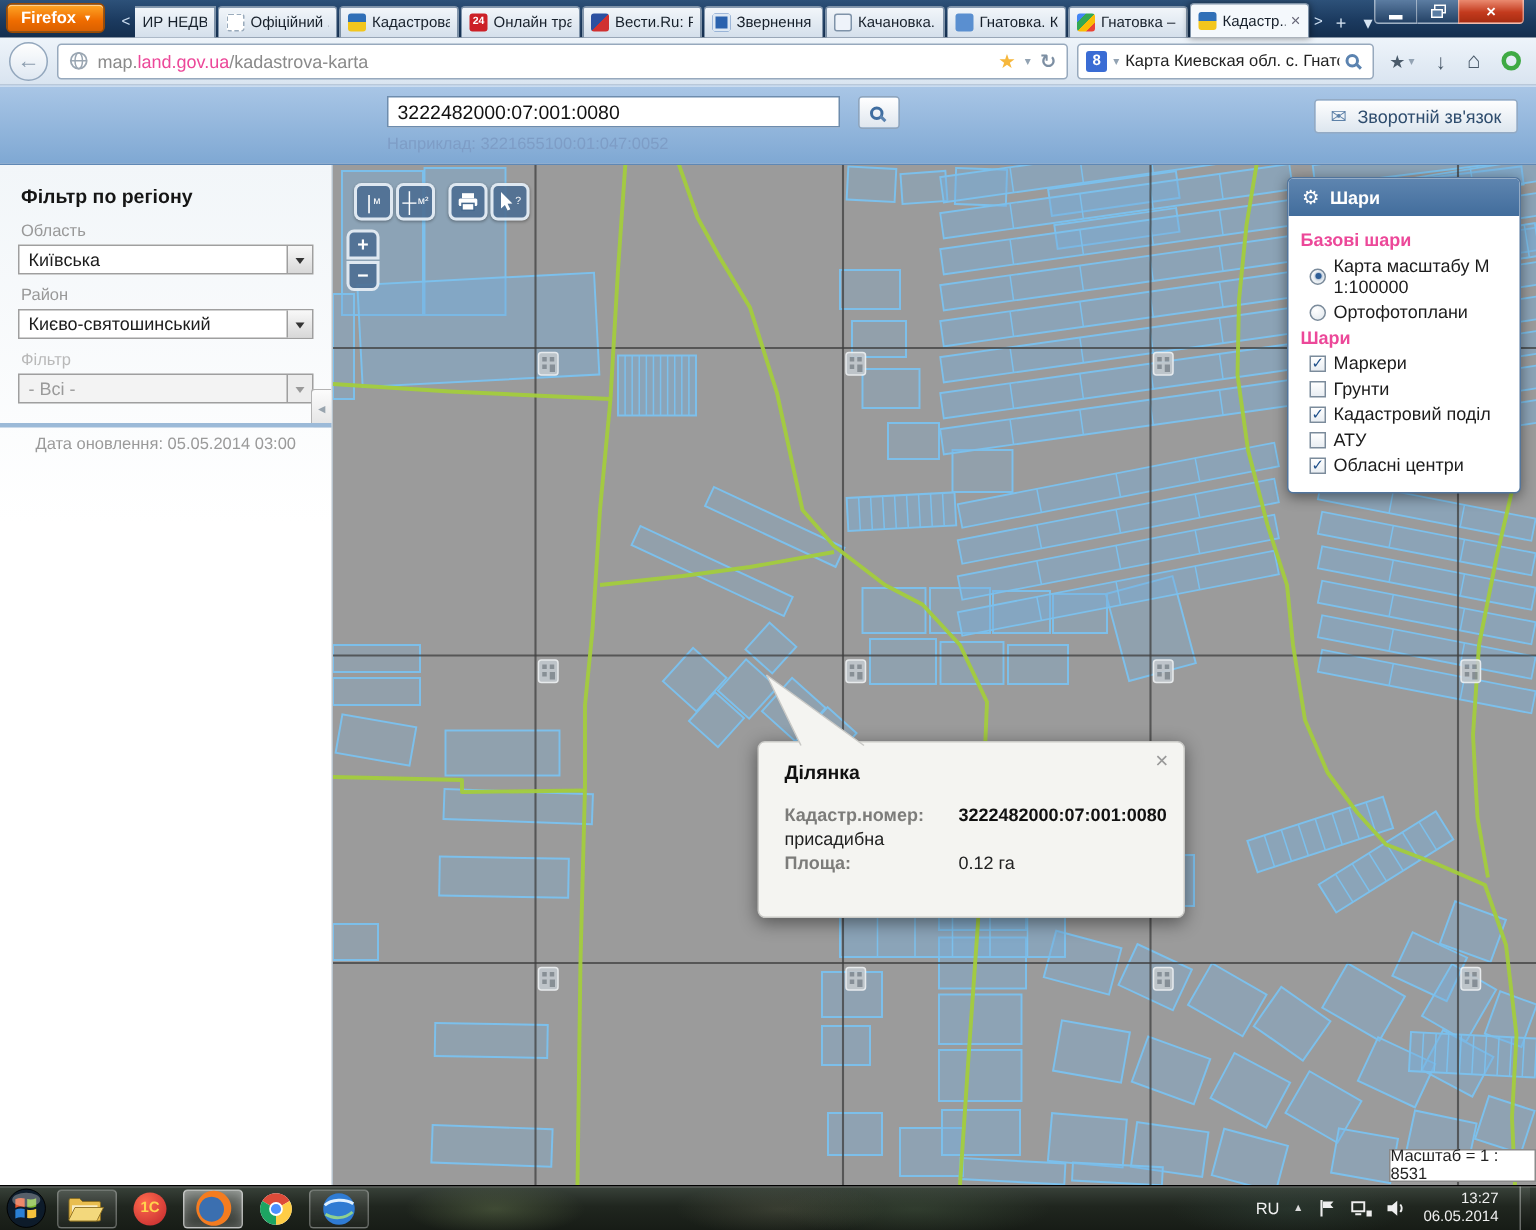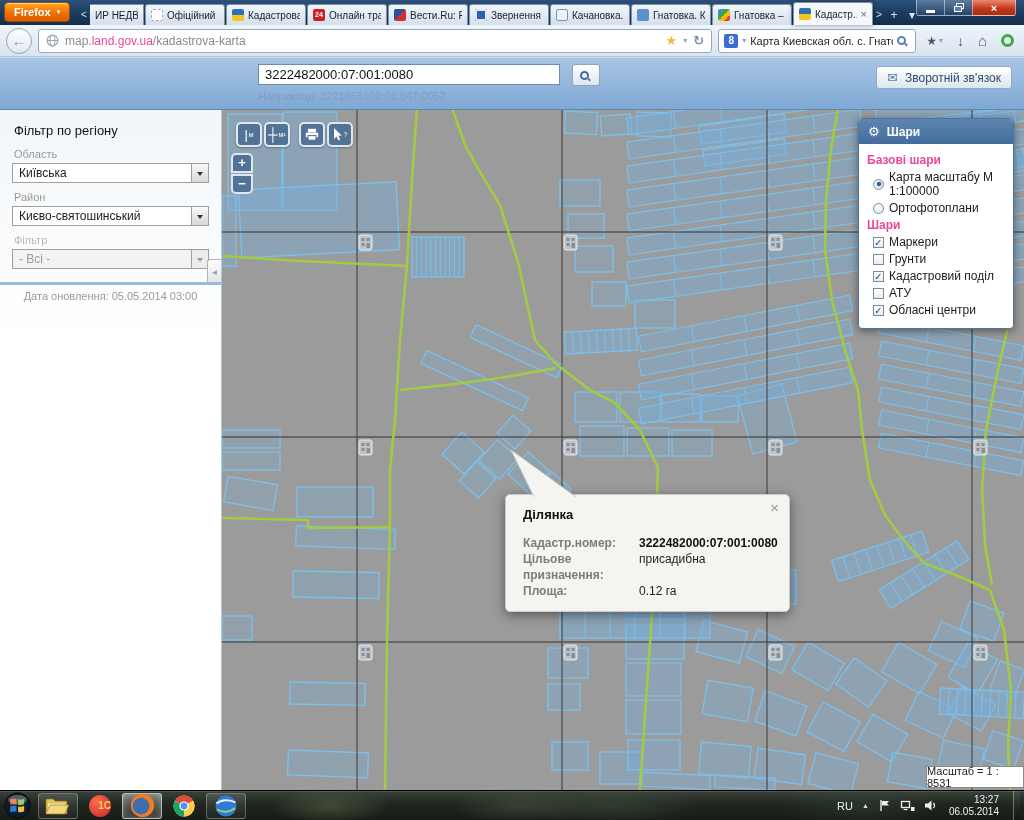--- a/index.html
+++ b/index.html
@@ -62,21 +62,21 @@
   .logo .l2{font-size:19px;font-weight:bold;letter-spacing:1.5px}
   .hdr-search{position:absolute;left:258px;top:7px;width:302px;height:21px;border:1px solid #6d8cad;font-size:13px;padding:0 6px;color:#111;font-family:inherit}
   .hdr-search-btn{position:absolute;left:572px;top:7px;width:28px;height:22px;background:linear-gradient(180deg,#fff,#dfe6ee);border:1px solid #8fa5bd;border-radius:3px;display:flex;align-items:center;justify-content:center}
   .hdr-hint{position:absolute;left:258px;top:33px;font-size:11px;color:#7e9dc6}
   .feedback-btn{position:absolute;right:12px;top:9px;height:23px;padding:0 10px;background:linear-gradient(180deg,#fefefe,#dde6ef);border:1px solid #93aac4;border-radius:3px;display:flex;align-items:center;gap:7px;font-size:12px;color:#2f4d6e}
   .env{color:#5d81a8;font-size:13px}
 
   
   .content{display:flex;height:680px}
   .sidebar{position:relative;width:222px;flex:none;background:linear-gradient(180deg,#f2f6f9 0%,#fff 35%);border-right:1px solid #b8c4ce}
-  .filter-title{position:absolute;left:14px;top:13px;font-size:13px;font-weight:normal;color:#151515}
+  .filter-title{position:absolute;left:14px;top:13px;font-size:13px;font-weight:bold;color:#151515}
   .fields{position:absolute;left:12px;top:30px;width:197px}
   .field-label{margin:8px 2px 3px;font-size:11px;color:#999}
   .field-label.disabled{color:#b9b9b9}
   .select{height:20px;border:1px solid #9f9f9f;background:#fff;display:flex;align-items:stretch}
   .select .val{flex:1;font-size:12px;color:#1c1c1c;padding:2px 6px;white-space:nowrap;overflow:hidden}
   .select .btn{width:17px;border-left:1px solid #9f9f9f;background:linear-gradient(180deg,#f8f8f8,#d8d8d8);display:flex;align-items:center;justify-content:center}
   .sel-arrow{width:0;height:0;border:3px solid transparent;border-top:4px solid #333;margin-top:4px}
   .select.disabled{background:#f3f3f3}
   .select.disabled .val{color:#9a9a9a}
   .select.disabled .btn{background:#ececec}
@@ -125,21 +125,21 @@
   .taskbar::before{content:"";position:absolute;inset:0;background:
     radial-gradient(60px 18px at 330px 15px, rgba(125,145,95,.35), transparent),
     radial-gradient(90px 20px at 610px 15px, rgba(90,115,85,.3), transparent),
     radial-gradient(70px 18px at 520px 15px, rgba(150,150,120,.22), transparent),
     radial-gradient(80px 20px at 860px 15px, rgba(60,85,75,.3), transparent)}
   .taskbar>*{position:relative}
   .start-orb{width:27px;height:27px;margin:0 6px 0 2px;flex:none}
   .app-slot{width:40px;height:26px;display:flex;align-items:center;justify-content:center;border-radius:3px;margin:0 1px;border:1px solid rgba(255,255,255,.28);background:linear-gradient(180deg,rgba(255,255,255,.14),rgba(255,255,255,.03));flex:none}
   .app-slot.plain{border-color:transparent;background:none}
   .app-slot.active{border-color:rgba(255,255,255,.6);background:linear-gradient(180deg,rgba(255,255,255,.34),rgba(255,255,255,.1));box-shadow:inset 0 0 7px rgba(255,255,255,.3)}
-  .onec-badge{width:22px;height:22px;border-radius:50%;background:radial-gradient(circle at 35% 30%,#ff6a4d,#c1272d);color:#ffd34d;font-size:10px;font-weight:bold;text-align:right;line-height:22px}
+  .onec-badge{width:22px;height:22px;border-radius:50%;background:radial-gradient(circle at 35% 30%,#ff6a4d,#c1272d);color:#ffd34d;font-size:10px;font-weight:bold;text-align:center;line-height:22px}
   .tray{margin-left:auto;display:flex;align-items:center;gap:9px;padding-right:4px;color:#f0f0f0}
   .tray-lang{font-size:11px}
   .tray-up{font-size:7px;color:#ddd}
   .tray svg{display:block}
   .tray-clock{text-align:right;font-size:10px;line-height:12px;margin-left:2px}
   .show-desktop{width:7px;height:30px;border-left:1px solid rgba(255,255,255,.35);background:linear-gradient(180deg,rgba(255,255,255,.08),rgba(0,0,0,.2));margin-left:5px}
 </style>
 </head>
 <body>
 
@@ -774,21 +774,20 @@
 
       <div class="popup">
         <div class="popup-title">Ділянка</div>
         <span class="popup-close">×</span>
         <div class="popup-rows" id="popup-rows">
             <div class="popup-row">
               <span class="lbl">Кадастр.номер:</span>
               <span class="val bold">3222482000:07:001:0080</span>
             </div>
             <div class="popup-row">
-              <span class="lbl">Цільове призначення:</span>
               <span class="val">присадибна</span>
             </div>
             <div class="popup-row">
               <span class="lbl">Площа:</span>
               <span class="val">0.12 га</span>
             </div>
           </div>
       </div>
       <svg class="popup-pointer" width="80" height="52">
         <path d="M30 51 L7 4 L72 51" fill="#f4f4f1" stroke="#c9c9c6" stroke-width="1"></path>

